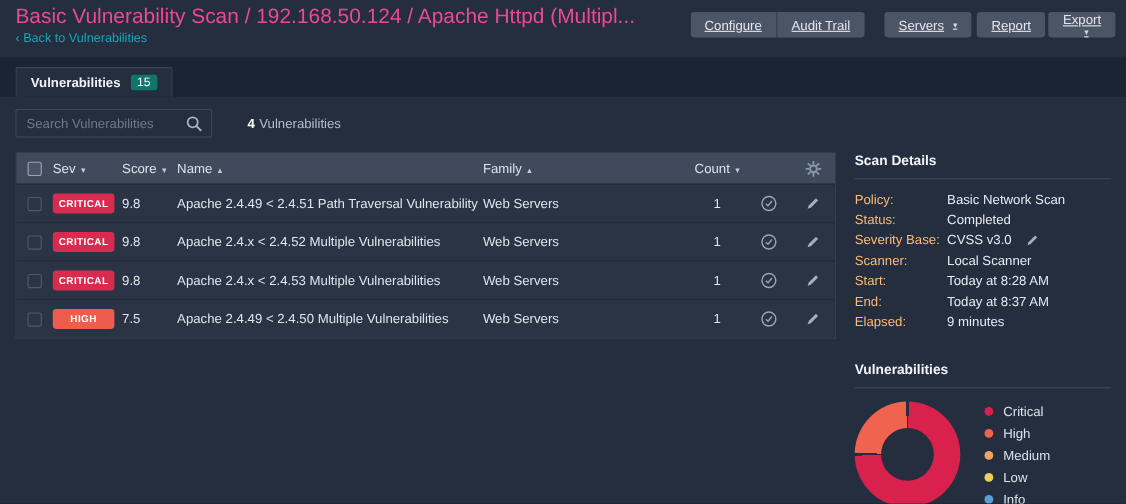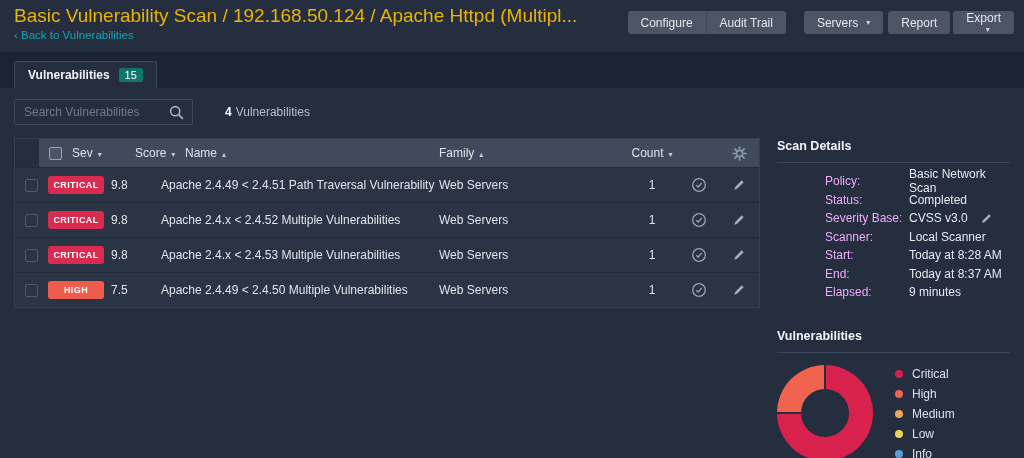--- a/index.html
+++ b/index.html
@@ -2,24 +2,24 @@
 <html><head>
 <meta charset="utf-8">
 <style>
   * { margin:0; padding:0; box-sizing:border-box; }
   html,body { background:#1a2433; }
   body { font-family:"Liberation Sans", sans-serif; }
   .app { position:relative; width:1024px; height:458px; background:#242e3e; color:#dbe1e9; overflow:hidden; }
 
   
   .header { position:relative; height:52px; background:#242e3e; }
-  .page-title { position:absolute; left:14px; top:5px; font-size:19px; font-weight:400; color:#eab308; white-space:nowrap; }
+  .page-title { position:absolute; left:14px; top:5px; font-size:19px; font-weight:400; color:#ec4899; white-space:nowrap; }
   .back-link { position:absolute; left:14px; top:29px; font-size:11.5px; color:#17a4b4; cursor:pointer; }
   .header-actions { position:absolute; right:10px; top:11px; display:flex; align-items:center; }
-  .btn { display:flex; align-items:center; background:#4b5566; color:#e3e7ed; font-size:12px; height:23px; padding:0 13px; border:none; border-radius:3px; cursor:pointer; font-family:inherit; white-space:nowrap; }
+  .btn { display:flex; align-items:center; background:#4b5566; color:#e3e7ed; font-size:12px; height:23px; padding:0 13px; border:none; border-radius:3px; cursor:pointer; font-family:inherit; white-space:nowrap;text-decoration:underline; }
   .btn-group { display:flex; }
   .btn-group .btn:first-child { border-radius:3px 0 0 3px; }
   .btn-group .btn:last-child { border-radius:0 3px 3px 0; border-left:1px solid #3d4756;justify-content:flex-end; }
   .ml18 { margin-left:18px; } .ml22 { margin-left:5px; } .ml3 { margin-left:3px;flex-direction:column; }
   .caret { font-size:8px; margin-left:8px; color:#cdd4dd; }
 
   
   .tab-strip { background:#1a2433; height:36px; display:flex; align-items:flex-end; padding-left:14px; }
   .tab { display:flex; align-items:center; height:27px; padding:0 13px; background:#242e3e; border:1px solid #3c4859; border-bottom:none; border-radius:2px 2px 0 0; cursor:pointer; }
   .tab-label { font-size:12px; font-weight:bold; color:#f0f3f7; }
@@ -34,41 +34,41 @@
   .toolbar { display:flex; align-items:center; height:26px; }
   .search-box { position:relative; width:179px; height:26px; border:1px solid #3c4859; border-radius:2px; }
   .search-input { width:100%; height:100%; background:transparent; border:none; outline:none; color:#b2bcca; font-size:12px; padding:0 30px 0 9px; font-family:inherit; }
   .search-input::placeholder { color:#6d7a8d; }
   .search-icon { position:absolute; right:8px; top:5px; }
   .result-count { margin-left:32px; font-size:12px; color:#b6bfcb; }
   .result-count b { color:#fff; margin-right:4px; }
 
   
   .table { margin-top:13px; border:1px solid #333e50; }
-  .thead { display:flex; align-items:center; height:28px; background:#3f4b5d; font-size:12px; color:#dce2ea;margin-left:24px; }
+  .thead { display:flex; align-items:center; height:28px; background:#3f4b5d; font-size:12px; color:#dce2ea; }
   .trow { display:flex; align-items:center; height:35px; background:#2a3444; border-top:1px solid #222b3a; font-size:12px; color:#dfe5ec; cursor:pointer; }
   .cell { flex:none; }
   .cell-check  { width:28px; padding-left:10px; }
   .cell-sev    { width:68px; padding-left:5px; }
   .cell-score  { width:50px; }
   .cell-name   { flex:1 1 auto; overflow:hidden; white-space:nowrap; }
   .cell-family { width:186px; }
   .cell-count  { width:54px; text-align:center; }
   .cell-icon   { width:40px; display:flex; justify-content:center; align-items:center; }
   .sort { font-size:8px; margin-left:5px; color:#c3cbd6; }
   .checkbox { width:13px; height:13px; border:1px solid #4e5a6c; border-radius:2px; background:transparent; cursor:pointer; }
   .checkbox.hdr { border-color:#9aa5b4; background:#4a5668; }
   .badge { display:inline-block; min-width:56px; text-align:center; padding:4px 4px; border-radius:3px; color:#fff; font-size:9px; font-weight:bold; letter-spacing:.4px; }
   .icon-btn { display:flex; cursor:pointer; }
 
   
   .panel-title { font-size:12.5px; font-weight:bold; color:#f2f5f8; padding-bottom:9px; border-bottom:1px solid #3a4757; }
   .details { margin-top:9px; font-size:12px; }
   .drow { display:flex; align-items:center; height:18.5px; }
-  .dlabel { width:84px; flex:none; color:#f0abfc;margin-left:48px; }
+  .dlabel { width:84px; flex:none; color:#fdba74; }
   .dvalue { color:#e5eaf0; display:flex; align-items:center; }
   .edit-sb { margin-left:12px; display:flex; cursor:pointer; }
   .vuln-panel { margin-top:27px; }
   .chart-row { display:flex; margin-top:12px; }
   .donut { position:relative; width:96px; height:96px; border-radius:50%; }
   .donut-hole { position:absolute; left:24px; top:24px; width:48px; height:48px; border-radius:50%; background:#242e3e; }
   .legend { margin-left:22px; margin-top:1px; }
   .legend-item { display:flex; align-items:center; height:16px; margin-bottom:4px; font-size:12px; color:#dce2ea; }
   .legend-dot { width:8px; height:8px; border-radius:50%; margin-right:9px; flex:none; }
 </style>

